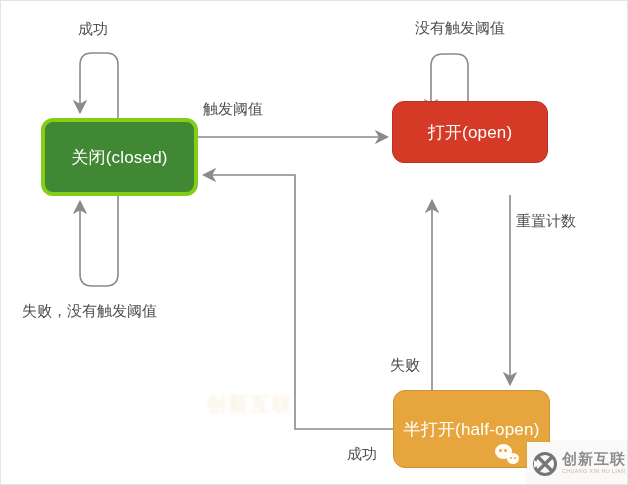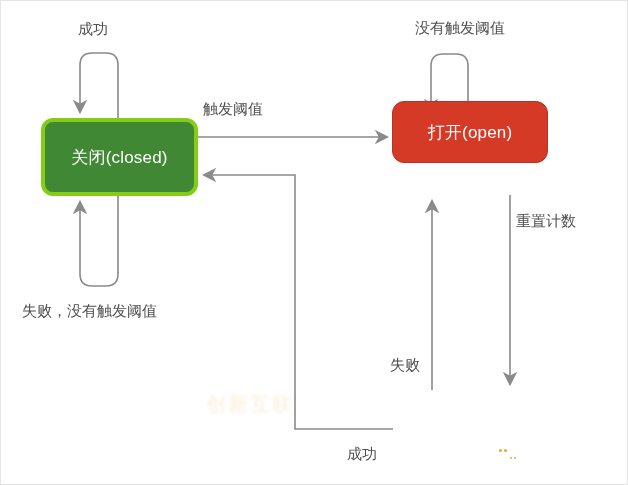--- a/index.html
+++ b/index.html
@@ -137,34 +137,49 @@
       <path d="M392,428 L294,428 L294,174 L203,174" marker-end="url(#arr)"></path>
     </g>
   </svg>
 
   <div class="node node-closed">
     <span>关闭(closed)</span>
   </div>
   <div class="node node-open">
     <span>打开(open)</span>
   </div>
+  <div class="node node-half-open">
+    <span>半打开(half-open)</span>
+  </div>
 
   <div class="edge-label lbl-success-top">成功</div>
   <div class="edge-label lbl-fuse-open">没有触发阈值</div>
   <div class="edge-label lbl-threshold">触发阈值</div>
   <div class="edge-label lbl-fail-no-thresh">失败，没有触发阈值</div>
   <div class="edge-label lbl-reset-count">重置计数</div>
   <div class="edge-label lbl-fail">失败</div>
   <div class="edge-label lbl-success-bottom">成功</div>
 
   <div class="wechat-icon">
     <div class="wc-bubble wc-big">
       <div class="wc-eye e1"></div>
         <div class="wc-eye e2"></div>
     </div>
     <div class="wc-bubble wc-small">
       <div class="wc-eye e1"></div>
         <div class="wc-eye e2"></div>
     </div>
   </div>
 
+  <div class="brand-plate">
+    <svg class="brand-logo" width="26" height="26" viewBox="0 0 26 26" xmlns="http://www.w3.org/2000/svg">
+      <circle cx="13" cy="13" r="10.5" fill="none" stroke="#767676" stroke-width="3"></circle>
+      <path d="M6.5,6.5 L19.5,19.5 M19.5,6.5 L6.5,19.5" stroke="#767676" stroke-width="3.4" stroke-linecap="round"></path>
+      <path d="M6.5,6.5 L19.5,19.5 M19.5,6.5 L6.5,19.5" stroke="#767676" stroke-width="0"></path>
+      <path d="M2,9 L7,13 L2,17" fill="#faf9f8" stroke="none"></path>
+    </svg>
+    <div class="brand-texts">
+      <div class="brand-name">创新互联</div>
+      <div class="brand-sub">CHUANG XIN HU LIAN</div>
+    </div>
+  </div>
 
 </div>
 
 </body></html>

